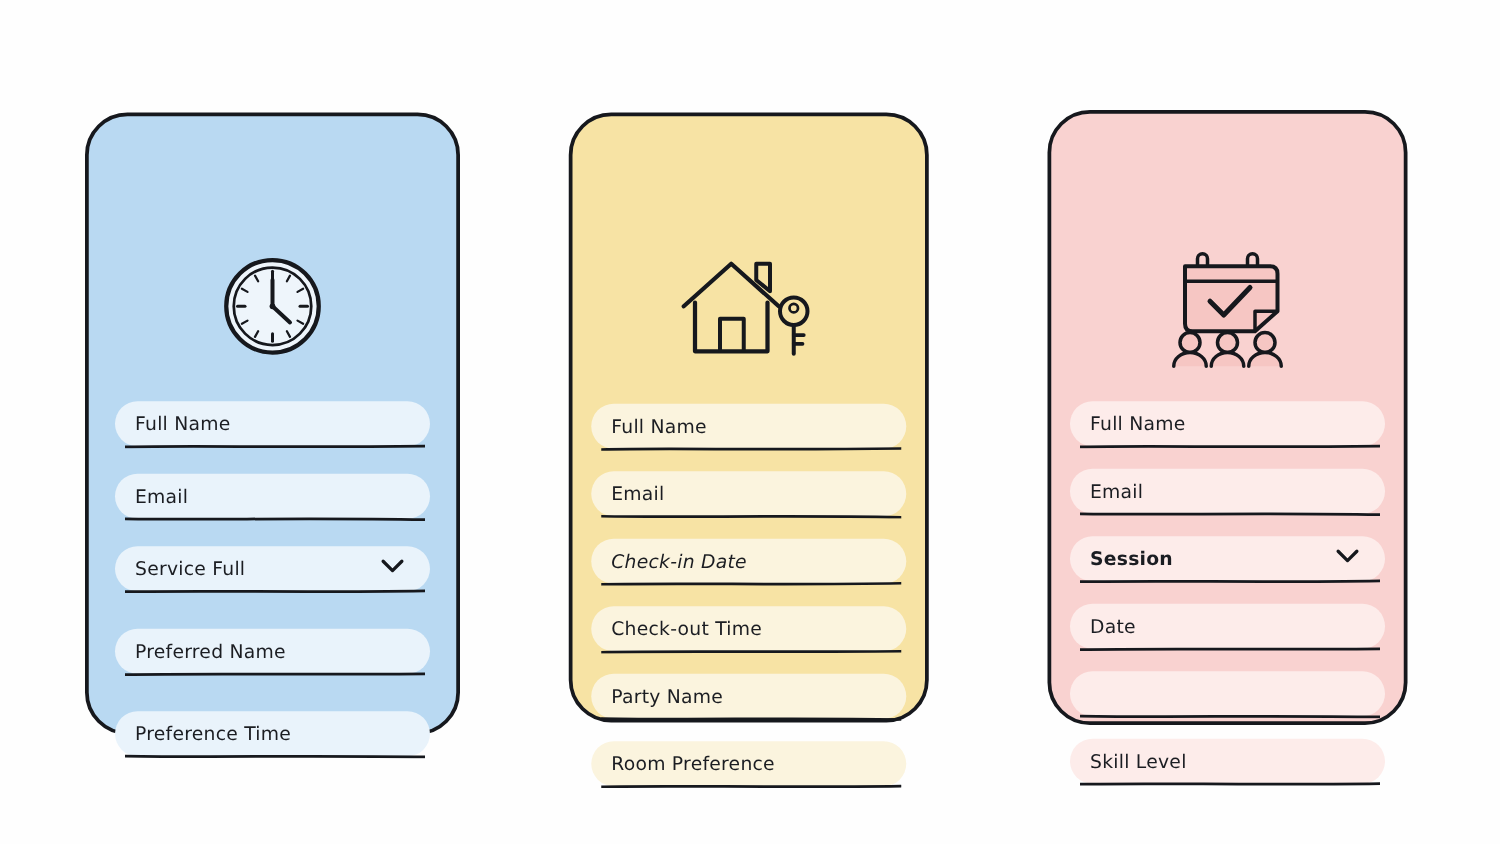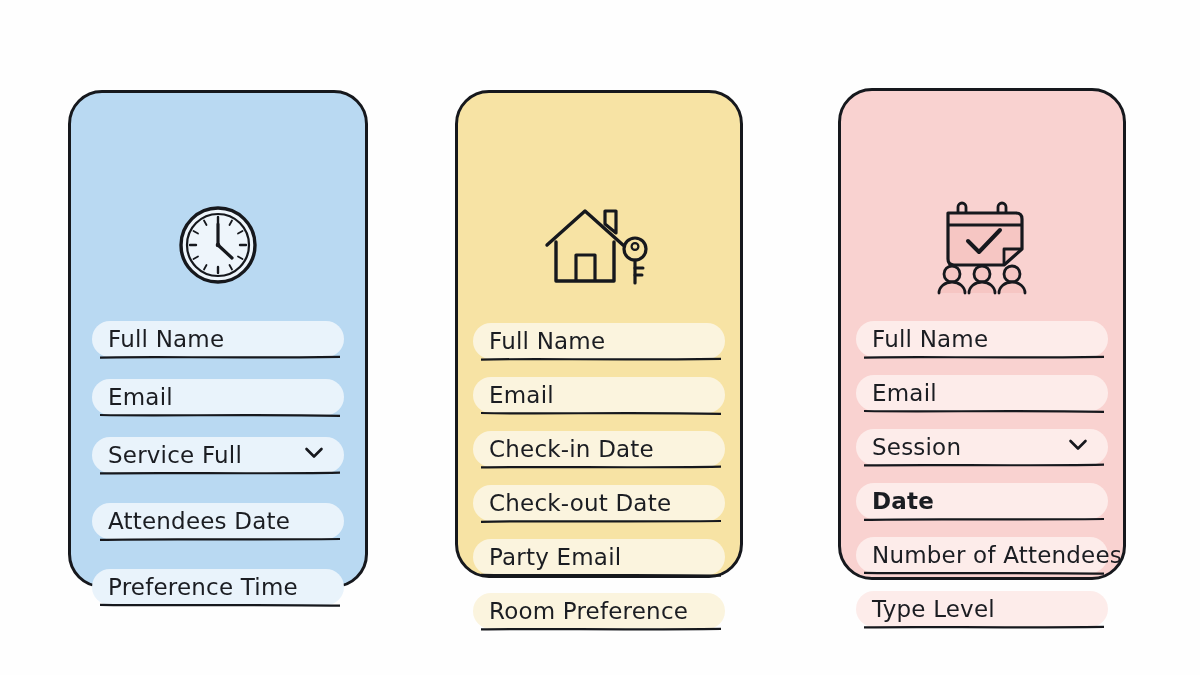--- a/index.html
+++ b/index.html
@@ -81,21 +81,21 @@
   }
   .card-blue   .pill { background: #e9f3fb; }
   .card-yellow .pill { background: #fbf4de; }
   .card-pink   .pill { background: #fdecea; }
 
   .field-label {
     position: absolute;
     left: 16px;
     top: 4px;
     font-family: "DejaVu Sans", sans-serif;
-    font-size: 23px;
+    font-size: 15px;
     color: #1b1d22;
     letter-spacing: .2px;
     white-space: nowrap;
     line-height: 28px;
   }
 
   
   .underline {
     position: absolute;
     left: 8px;
@@ -179,21 +179,21 @@
         </div>
         <div class="underline">
           <svg viewBox="0 0 250 4" preserveAspectRatio="none">
             <path d="M0,2.4 C80,1.4 160,3.2 250,1.6" stroke="#16181d" stroke-width="2.2" fill="none" stroke-linecap="round"></path>
           </svg>
         </div>
       </div>
 
       <div class="field" style="width:252px; margin-bottom:26px;">
         <div class="pill"></div>
-        <div class="field-label">Attendees Date</div>
+        <div class="field-label">Preferred Name</div>
         <div class="underline">
           <svg viewBox="0 0 250 4" preserveAspectRatio="none">
             <path d="M0,2.8 C60,1.6 140,3.0 250,2.0" stroke="#16181d" stroke-width="2.2" fill="none" stroke-linecap="round"></path>
           </svg>
         </div>
       </div>
 
       <div class="field" style="width:252px;">
         <div class="pill"></div>
         <div class="field-label">Preference Time</div>
@@ -243,43 +243,43 @@
       <div class="field" style="width:252px; margin-bottom:14px;">
         <div class="pill"></div>
         <div class="field-label">Email</div>
         <div class="underline">
           <svg viewBox="0 0 250 4" preserveAspectRatio="none">
             <path d="M0,2.0 C70,3.2 150,1.0 250,2.8" stroke="#16181d" stroke-width="2.2" fill="none" stroke-linecap="round"></path>
           </svg>
         </div>
       </div>
 
-      <div class="field" style="width:252px; margin-bottom:14px;">
+      <div class="field" style="width:252px; margin-bottom:14px;font-style:italic;">
         <div class="pill"></div>
         <div class="field-label">Check-in Date</div>
         <div class="underline">
           <svg viewBox="0 0 250 4" preserveAspectRatio="none">
             <path d="M0,2.4 C80,1.4 160,3.2 250,1.6" stroke="#16181d" stroke-width="2.2" fill="none" stroke-linecap="round"></path>
           </svg>
         </div>
       </div>
 
       <div class="field" style="width:252px; margin-bottom:14px;">
         <div class="pill"></div>
-        <div class="field-label">Check-out Date</div>
+        <div class="field-label">Check-out Time</div>
         <div class="underline">
           <svg viewBox="0 0 250 4" preserveAspectRatio="none">
             <path d="M0,2.8 C60,1.6 140,3.0 250,2.0" stroke="#16181d" stroke-width="2.2" fill="none" stroke-linecap="round"></path>
           </svg>
         </div>
       </div>
 
       <div class="field" style="width:252px; margin-bottom:14px;">
         <div class="pill"></div>
-        <div class="field-label">Party Email</div>
+        <div class="field-label">Party Name</div>
         <div class="underline">
           <svg viewBox="0 0 250 4" preserveAspectRatio="none">
             <path d="M0,1.8 C75,3.0 155,1.2 250,2.6" stroke="#16181d" stroke-width="2.2" fill="none" stroke-linecap="round"></path>
           </svg>
         </div>
       </div>
 
       <div class="field" style="width:252px;">
         <div class="pill"></div>
         <div class="field-label">Room Preference</div>
@@ -331,58 +331,57 @@
       <div class="field" style="width:252px; margin-bottom:14px;">
         <div class="pill"></div>
         <div class="field-label">Email</div>
         <div class="underline">
           <svg viewBox="0 0 250 4" preserveAspectRatio="none">
             <path d="M0,2.0 C70,3.2 150,1.0 250,2.8" stroke="#16181d" stroke-width="2.2" fill="none" stroke-linecap="round"></path>
           </svg>
         </div>
       </div>
 
-      <div class="field" style="width:252px; margin-bottom:14px;">
+      <div class="field" style="width:252px; margin-bottom:14px;font-weight:bold;">
         <div class="pill"></div>
         <div class="field-label">Session</div>
         <div class="chevron">
           <svg width="20" height="14" viewBox="0 0 20 14">
             <path d="M2.5,3 L10,10.5 L17.5,3" stroke="#16181d" stroke-width="2.6" fill="none" stroke-linecap="round" stroke-linejoin="round"></path>
           </svg>
         </div>
         <div class="underline">
           <svg viewBox="0 0 250 4" preserveAspectRatio="none">
             <path d="M0,2.4 C80,1.4 160,3.2 250,1.6" stroke="#16181d" stroke-width="2.2" fill="none" stroke-linecap="round"></path>
           </svg>
         </div>
       </div>
 
-      <div class="field" style="width:252px; margin-bottom:14px;font-weight:bold;">
+      <div class="field" style="width:252px; margin-bottom:14px;">
         <div class="pill"></div>
         <div class="field-label">Date</div>
         <div class="underline">
           <svg viewBox="0 0 250 4" preserveAspectRatio="none">
             <path d="M0,2.8 C60,1.6 140,3.0 250,2.0" stroke="#16181d" stroke-width="2.2" fill="none" stroke-linecap="round"></path>
           </svg>
         </div>
       </div>
 
       <div class="field" style="width:252px; margin-bottom:14px;">
         <div class="pill"></div>
-        <div class="field-label">Number of Attendees</div>
         <div class="underline">
           <svg viewBox="0 0 250 4" preserveAspectRatio="none">
             <path d="M0,1.8 C75,3.0 155,1.2 250,2.6" stroke="#16181d" stroke-width="2.2" fill="none" stroke-linecap="round"></path>
           </svg>
         </div>
       </div>
 
       <div class="field" style="width:252px;">
         <div class="pill"></div>
-        <div class="field-label">Type Level</div>
+        <div class="field-label">Skill Level</div>
         <div class="underline">
           <svg viewBox="0 0 250 4" preserveAspectRatio="none">
             <path d="M0,2.4 C65,1.3 145,3.2 250,1.9" stroke="#16181d" stroke-width="2.2" fill="none" stroke-linecap="round"></path>
           </svg>
         </div>
       </div>
 
     </div>
   </div>
 

